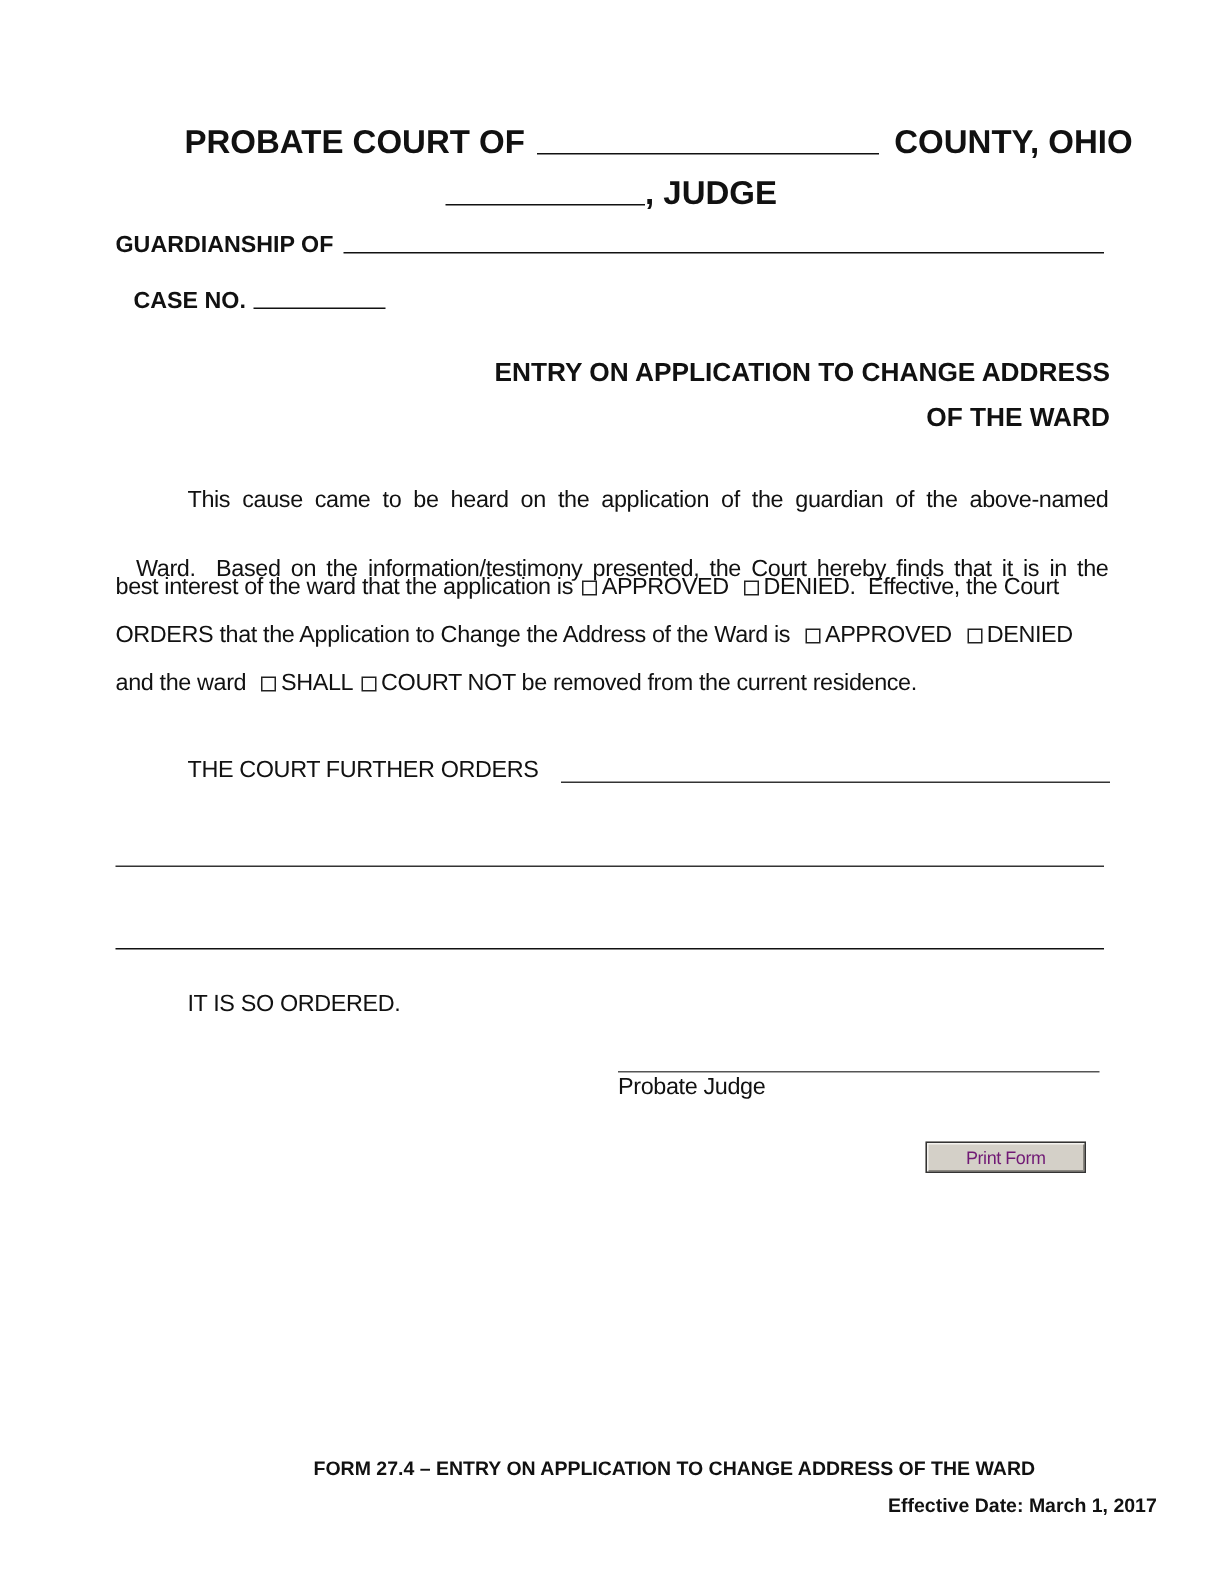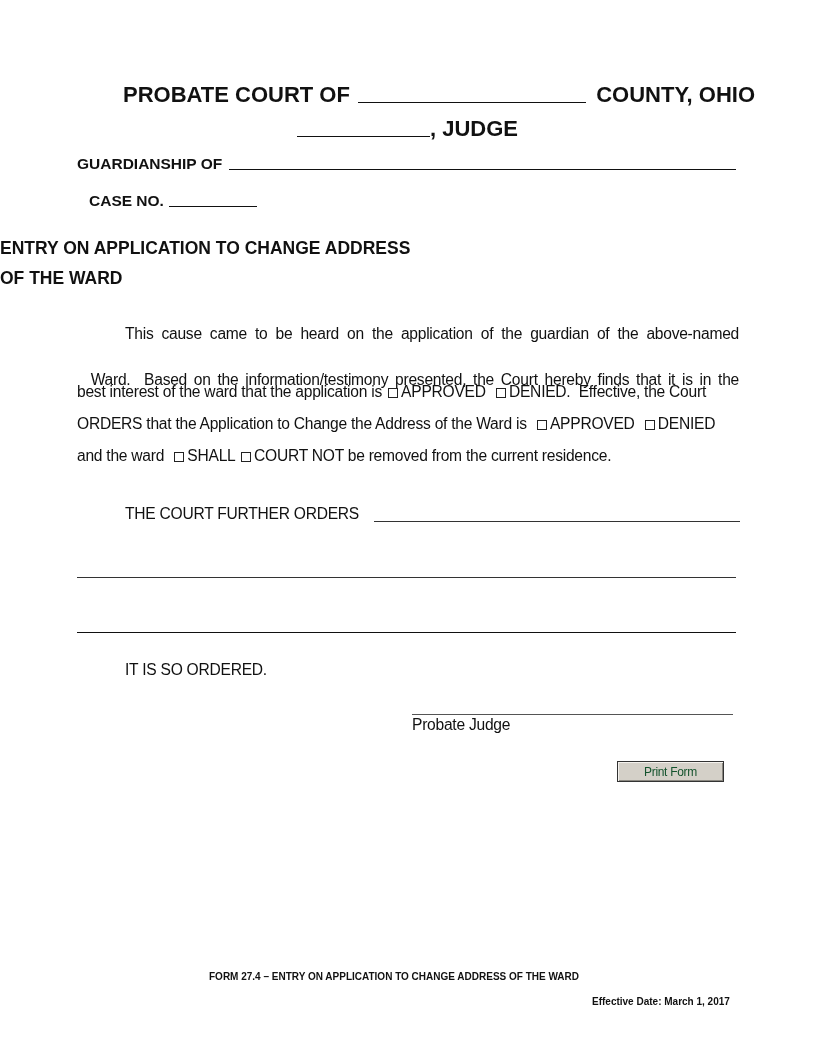--- a/index.html
+++ b/index.html
@@ -24,21 +24,21 @@
       position: relative;
       top: 1px;
     }
     .line {
       position: absolute;
       border-bottom: 1px solid #333;
       height: 0;
     }
     .hdr { font-size: 22px; font-weight: bold; }
     .lbl { font-size: 15.5px; font-weight: bold; }
-    .title { font-size: 17.5px; font-weight: bold; text-align: left; width: 740px; left: 0; }
+    .title { font-size: 17.5px; font-weight: bold; text-align: right; width: 740px; left: 0; }
     .body-text {
       font-size: 15.6px;
       letter-spacing: -0.25px;
     }
     .cb {
       display: inline-block;
       width: 8px;
       height: 8px;
       border: 1px solid #222;
       margin: 0 3px 0 2px;
@@ -50,26 +50,26 @@
       position: absolute;
       left: 617px;
       top: 761px;
       width: 107px;
       height: 21px;
       background: #d4d0c8;
       border: 1px solid #333;
       box-shadow: inset 1px 1px 0 #f4f2ee, inset -1px -1px 0 #8a8780;
       font-family: "Liberation Sans", sans-serif;
       font-size: 12px;
-      color: #14532d;
+      color: #701a75;
       padding: 0;
       cursor: pointer;
       letter-spacing: -0.3px;
     }
-    .footer { font-size: 10px; font-weight: bold; }
+    .footer { font-size: 13px; font-weight: bold; }
   </style>
 </head>
 <body>
 
 <div class="abs hdr" style="left:123px; top:82px;">
   <span>PROBATE COURT OF</span>
   <span class="blank" style="width:228px; margin:0 4px 0 2px;"></span>
   <span>COUNTY, OHIO</span>
 </div>
 

